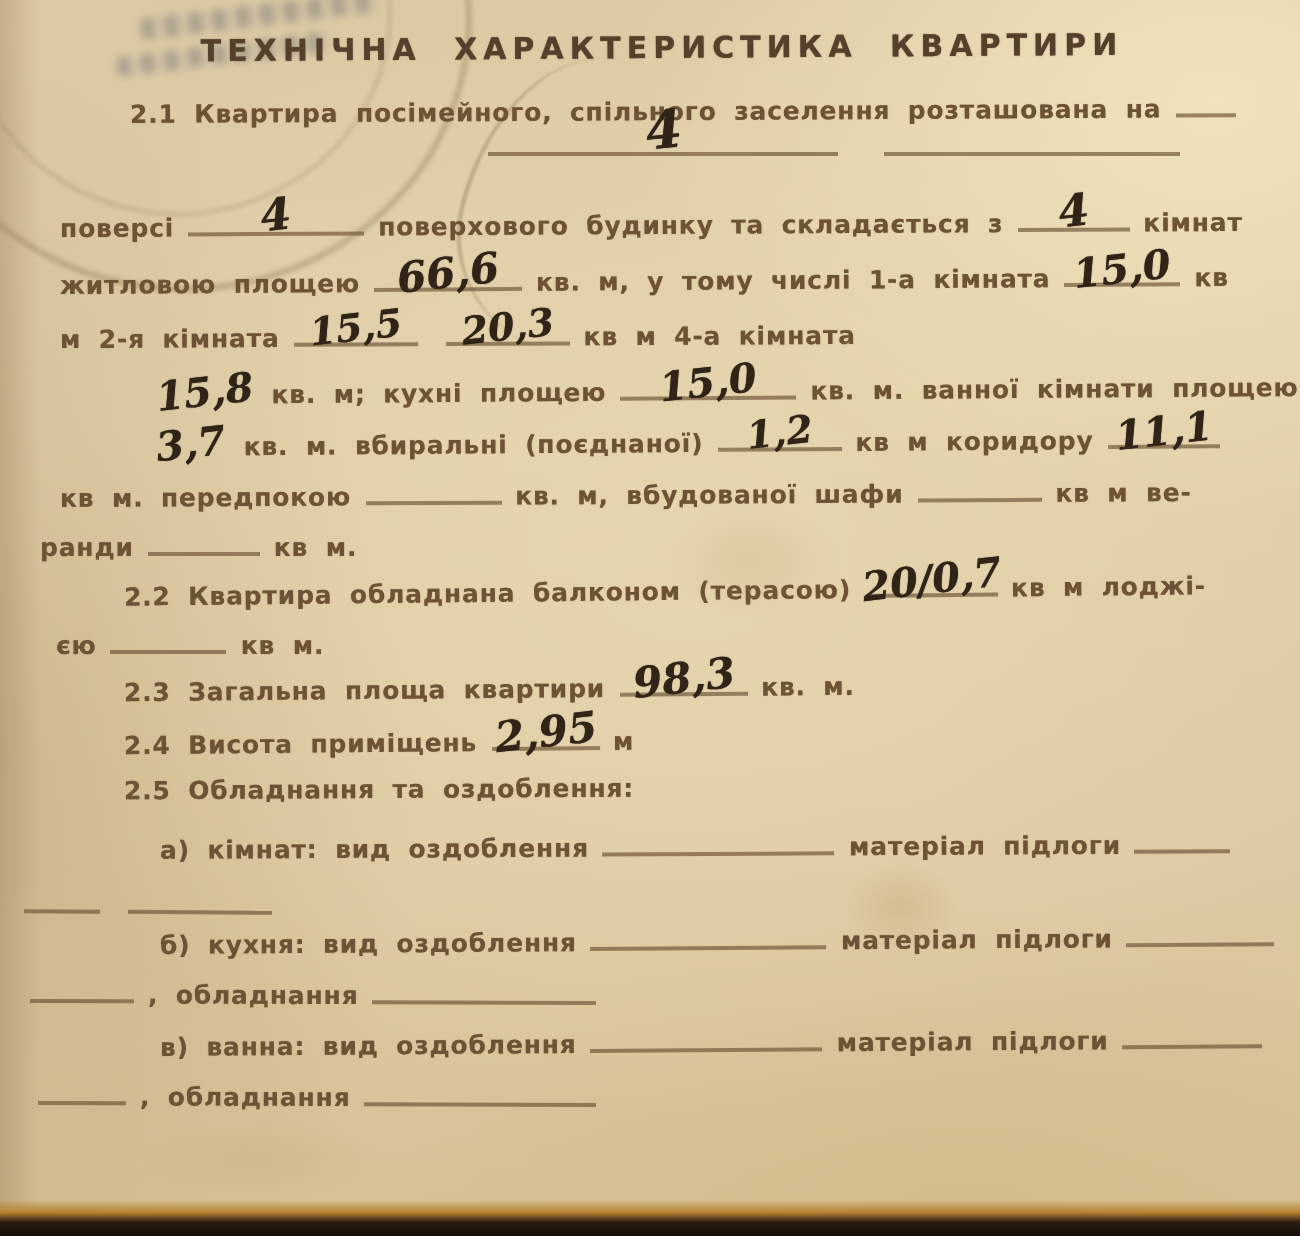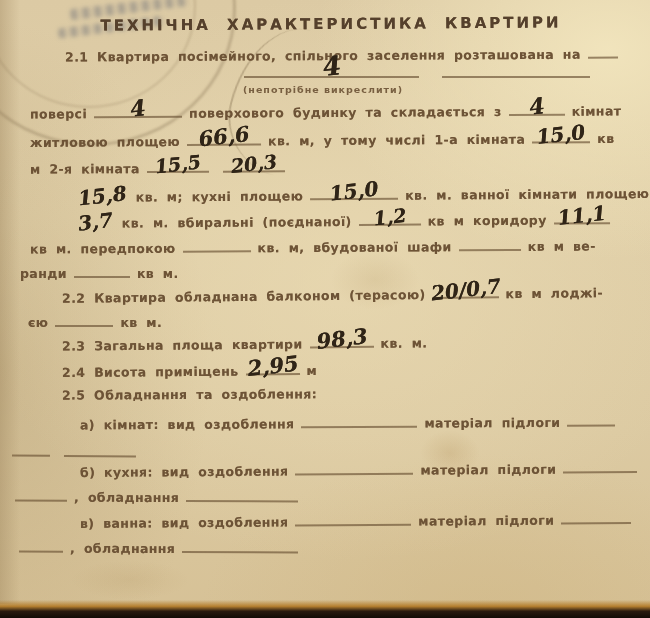--- a/index.html
+++ b/index.html
@@ -108,39 +108,38 @@
   <div class="stamp-smudge smudge-2"></div>
   <div class="stray-arc"></div>
 
   <div class="title">ТЕХНІЧНА  ХАРАКТЕРИСТИКА  КВАРТИРИ</div>
 
   <div>
       <div class="line" style="top: 44px; left: 65px; transform: rotate(-0.3deg);"><span class="print">2.1  Квартира посімейного, спільного заселення розташована на</span><span class="blank" style="width: 30px;"></span></div>
       <div class="line" style="top: 62px; left: 237px;"><span class="blank" style="width: 175px;"><span class="hand" style="font-size: 26px;">4</span></span><span class="print"> </span><span class="blank" style="width: 148px;"></span></div>
       <div class="line" style="top: 101px; left: 30px; transform: rotate(-0.3deg);"><span class="print">поверсі</span><span class="blank" style="width: 88px;"><span class="hand" style="font-size: 22px;">4</span></span><span class="print">поверхового будинку та складається з</span><span class="blank" style="width: 56px;"><span class="hand" style="font-size: 22px;">4</span></span><span class="print">кімнат</span></div>
       <div class="line" style="top: 129px; left: 30px; transform: rotate(-0.4deg);"><span class="print">житловою площею</span><span class="blank" style="width: 74px;"><span class="hand" style="font-size: 21px;">66,6</span></span><span class="print">кв. м, у тому числі 1-а кімната</span><span class="blank" style="width: 58px;"><span class="hand" style="font-size: 20px;">15,0</span></span><span class="print">кв</span></div>
-      <div class="line" style="top: 157px; left: 30px; transform: rotate(-0.3deg);"><span class="print">м  2-я кімната</span><span class="blank" style="width: 62px;"><span class="hand">15,5</span></span><span class="blank" style="width: 62px;"><span class="hand">20,3</span></span></div>
+      <div class="line" style="top: 157px; left: 30px; transform: rotate(-0.3deg);"><span class="print">м  2-я кімната</span><span class="blank" style="width: 62px;"><span class="hand">15,5</span></span><span class="blank" style="width: 62px;"><span class="hand">20,3</span></span><span class="print">кв м 4-а кімната</span></div>
       <div class="line" style="top: 183px; left: 78px; transform: rotate(-0.4deg);"><span class="hand inline-hand" style="font-size: 20px;">15,8</span><span class="print">кв. м; кухні площею</span><span class="blank" style="width: 88px;"><span class="hand" style="font-size: 20px;">15,0</span></span><span class="print">кв. м. ванної кімнати площею</span></div>
       <div class="line" style="top: 209px; left: 78px; transform: rotate(-0.4deg);"><span class="hand inline-hand" style="font-size: 20px;">3,7</span><span class="print">кв. м. вбиральні (поєднаної)</span><span class="blank" style="width: 62px;"><span class="hand">1,2</span></span><span class="print">кв м коридору</span><span class="blank" style="width: 56px;"><span class="hand" style="font-size: 20px;">11,1</span></span></div>
       <div class="line" style="top: 236px; left: 30px; transform: rotate(-0.3deg);"><span class="print">кв м. передпокою</span><span class="blank" style="width: 68px;"></span><span class="print">кв. м, вбудованої шафи</span><span class="blank" style="width: 62px;"></span><span class="print">кв м ве-</span></div>
       <div class="line" style="top: 262px; left: 20px;"><span class="print">ранди</span><span class="blank" style="width: 56px;"></span><span class="print">кв м.</span></div>
       <div class="line" style="top: 284px; left: 62px; transform: rotate(-0.6deg);"><span class="print">2.2  Квартира обладнана балконом (терасою)</span><span class="blank" style="width: 66px;"><span class="hand" style="font-size: 20px;">20/0,7</span></span><span class="print">кв м лоджі-</span></div>
       <div class="line" style="top: 311px; left: 28px;"><span class="print">єю</span><span class="blank" style="width: 58px;"></span><span class="print">кв м.</span></div>
       <div class="line" style="top: 333px; left: 62px; transform: rotate(-0.5deg);"><span class="print">2.3  Загальна площа квартири</span><span class="blank" style="width: 64px;"><span class="hand" style="font-size: 21px;">98,3</span></span><span class="print">кв. м.</span></div>
       <div class="line" style="top: 360px; left: 62px; transform: rotate(-0.5deg);"><span class="print">2.4  Висота приміщень</span><span class="blank" style="width: 54px;"><span class="hand" style="font-size: 21px;">2,95</span></span><span class="print">м</span></div>
       <div class="line" style="top: 387px; left: 62px; transform: rotate(-0.3deg);"><span class="print">2.5  Обладнання та оздоблення:</span></div>
       <div class="line" style="top: 412px; left: 80px; transform: rotate(-0.3deg);"><span class="print">а)  кімнат:  вид оздоблення</span><span class="blank" style="width: 116px;"></span><span class="print">матеріал підлоги</span><span class="blank" style="width: 48px;"></span></div>
       <div class="line" style="top: 441px; left: 5px; transform: rotate(0.4deg);"><span class="blank" style="width: 38px;"></span><span class="blank" style="width: 72px;"></span></div>
       <div class="line" style="top: 459px; left: 80px; transform: rotate(-0.4deg);"><span class="print">б)  кухня:  вид оздоблення</span><span class="blank" style="width: 118px;"></span><span class="print">матеріал підлоги</span><span class="blank" style="width: 74px;"></span></div>
       <div class="line" style="top: 486px; left: 8px; transform: rotate(0.2deg);"><span class="blank" style="width: 52px;"></span><span class="print">,  обладнання</span><span class="blank" style="width: 112px;"></span></div>
       <div class="line" style="top: 510px; left: 80px; transform: rotate(-0.4deg);"><span class="print">в)  ванна:  вид оздоблення</span><span class="blank" style="width: 116px;"></span><span class="print">матеріал підлоги</span><span class="blank" style="width: 70px;"></span></div>
       <div class="line" style="top: 537px; left: 12px; transform: rotate(0.2deg);"><span class="blank" style="width: 44px;"></span><span class="print">,  обладнання</span><span class="blank" style="width: 116px;"></span></div>
     </div>
 
-  <div class="note">(непотрібне викреслити)</div>
 
   <div class="spot spot1"></div>
   <div class="spot spot2"></div>
   <div class="spot spot3"></div>
 
   <div class="side-tick"></div>
   <div class="edge-left"></div>
   <div class="edge-right"></div>
   <div class="edge-bottom"></div>
 

